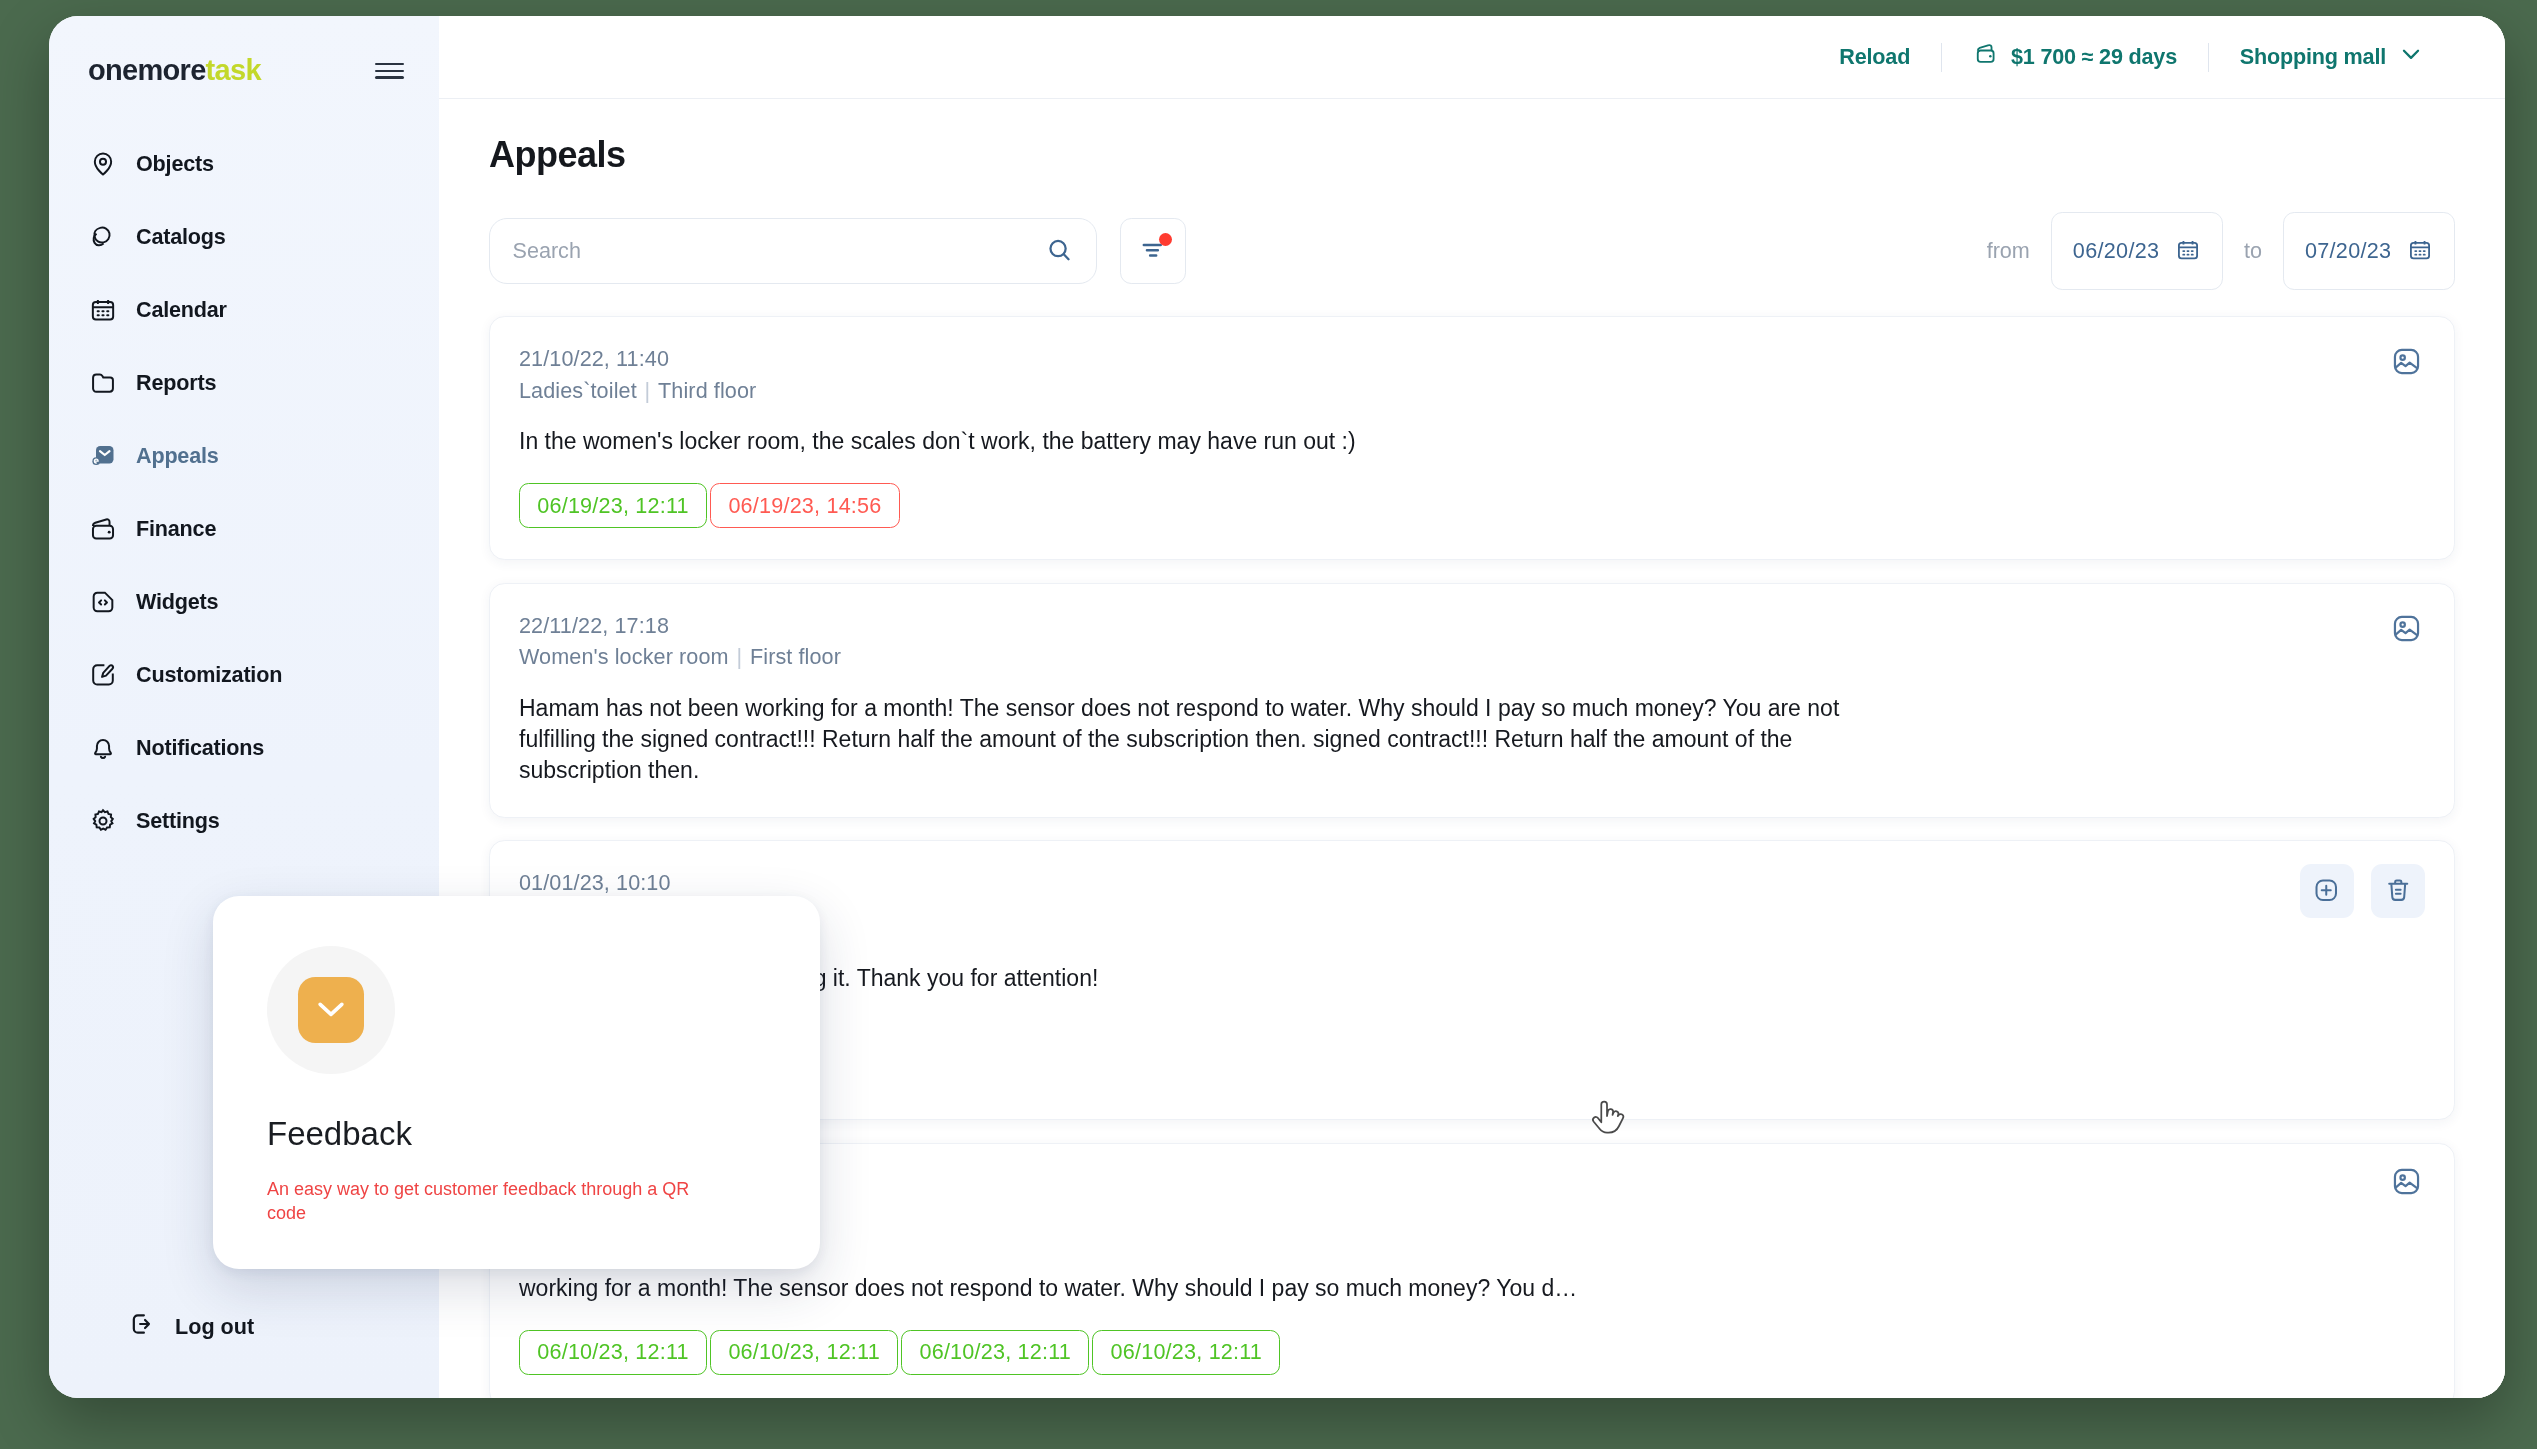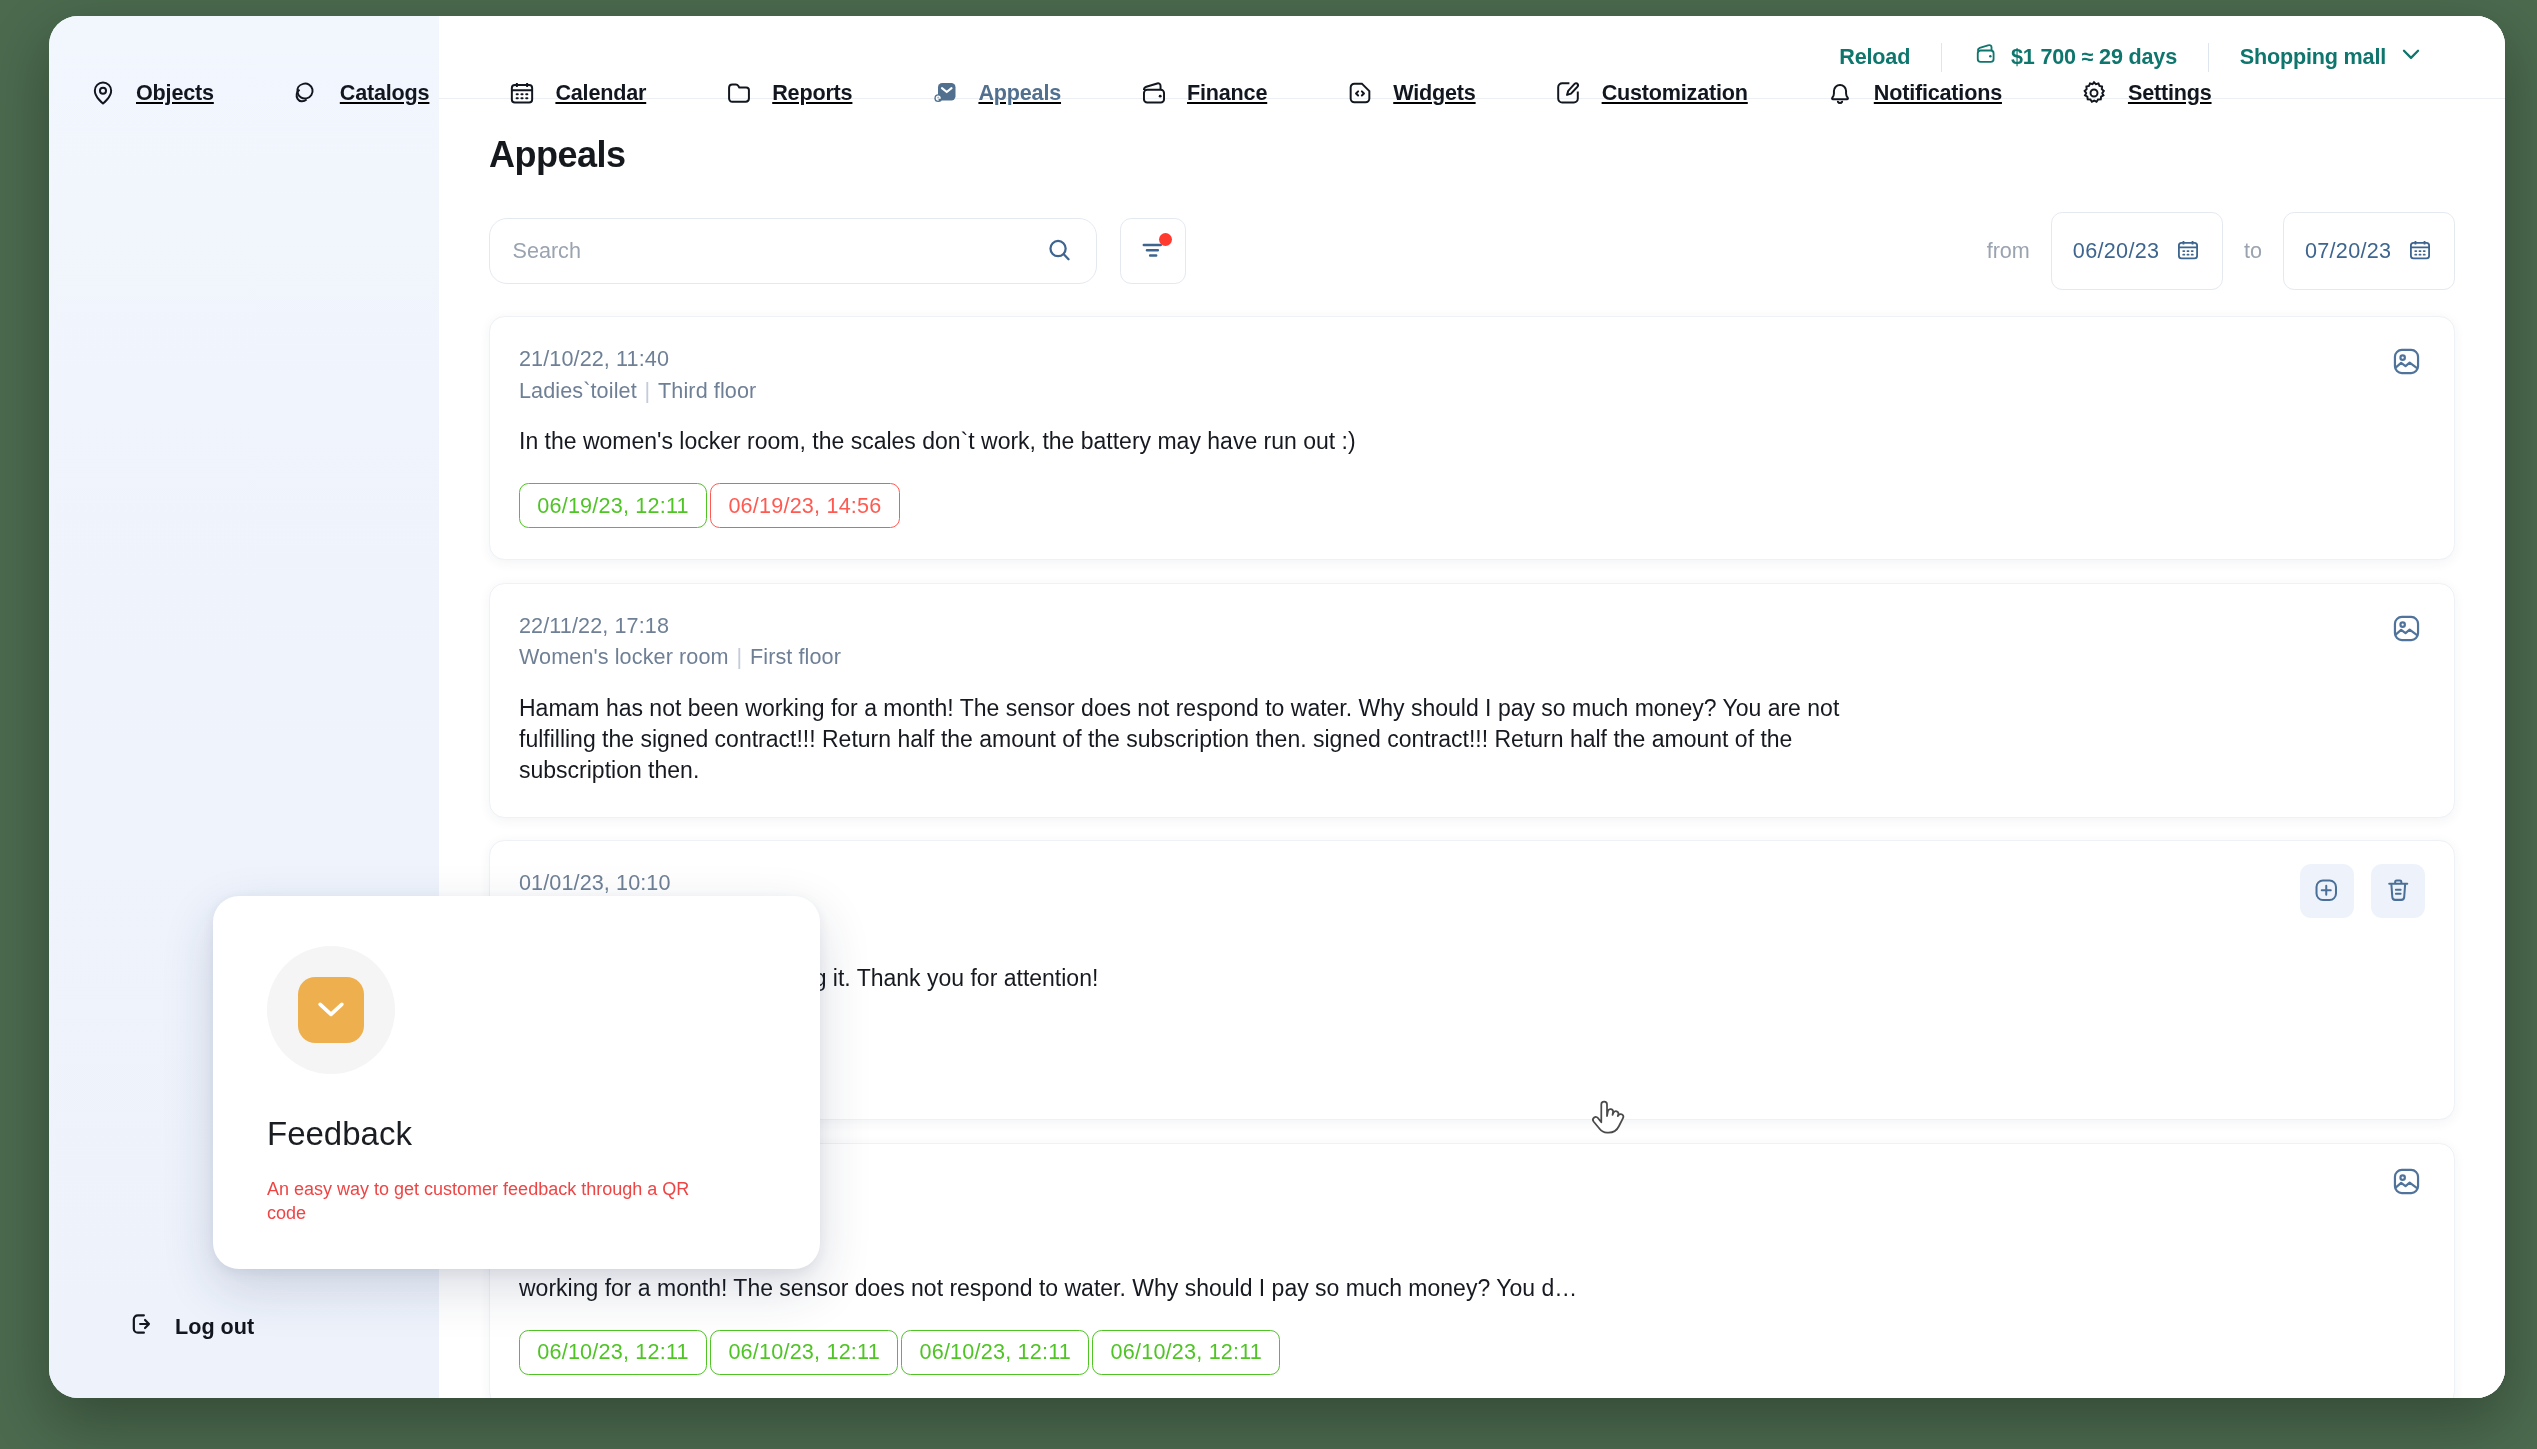--- a/index.html
+++ b/index.html
@@ -34,21 +34,21 @@
     padding: 38px 35px 0 39px;
   }
   .brand { font-size: 29px; font-weight: 700; letter-spacing: -0.7px; color: #1d2430; }
   .brand .accent { color: #c3d82b; }
   .burger { display: flex; flex-direction: column; gap: 4.3px; width: 29px; cursor: pointer; }
   .burger i { display: block; height: 2.6px; background: #2a3340; border-radius: 1.7px; }
   .burger i:nth-child(1) { width: 29px; }
   .burger i:nth-child(2) { width: 29px; }
   .burger i:nth-child(3) { width: 29px; }
 
-  .nav { margin-top: 40px; display: flex; flex-direction: row; text-decoration: underline; }
+  .nav { margin-top: 40px; display: flex; flex-direction: column; }
   .nav-item {
     display: flex; align-items: center; gap: 19px;
     height: 73px; padding: 0 39px;
     color: #12171f; font-size: 21.6px; font-weight: 600;
     cursor: pointer; letter-spacing: -0.2px;
   }
   .nav-item .ico { width: 29px; height: 29px; display:flex; align-items:center; justify-content:center; flex:0 0 29px;}
   .nav-item svg { width: 28px; height: 28px; display:block; }
   .nav-item.active { color: #51708f; }
   .nav-item.active svg { color: #51708f; }
@@ -167,20 +167,28 @@
   
   .cursor { position: absolute; left: 1539px; top: 1083px; z-index: 99; pointer-events: none; }
   .cursor svg { width: 38px; height: 45px; }
 </style>
 </head>
 <body>
 
 <div id="app">
 
   <aside class="sidebar">
+    <div class="brand-row">
+      <div class="brand"><span>onemore</span><span class="accent">task</span></div>
+      <div class="burger">
+          <i></i>
+          <i></i>
+          <i></i>
+        </div>
+    </div>
 
     <nav class="nav">
       <div class="nav-item">
         <span class="ico">
           <svg viewBox="0 0 24 24" fill="none" stroke="currentColor" stroke-width="1.7">
               <path d="M12 21s7-5.5 7-11a7 7 0 1 0-14 0c0 5.5 7 11 7 11z"></path>
               <circle cx="12" cy="10" r="2.6"></circle>
             </svg>
         </span>
         <span>Objects</span>

